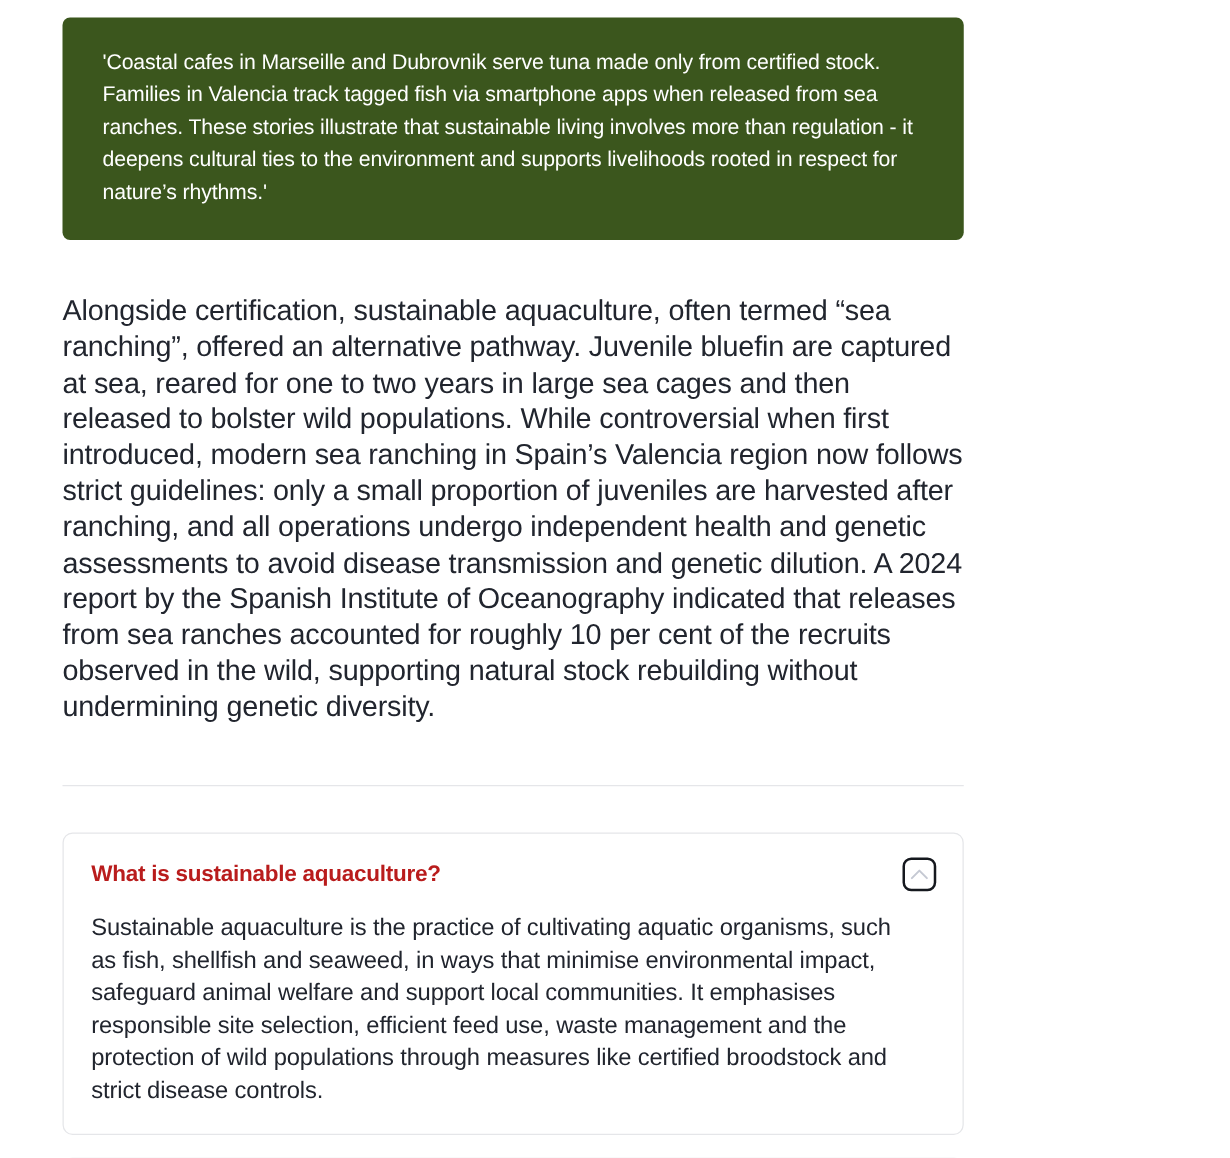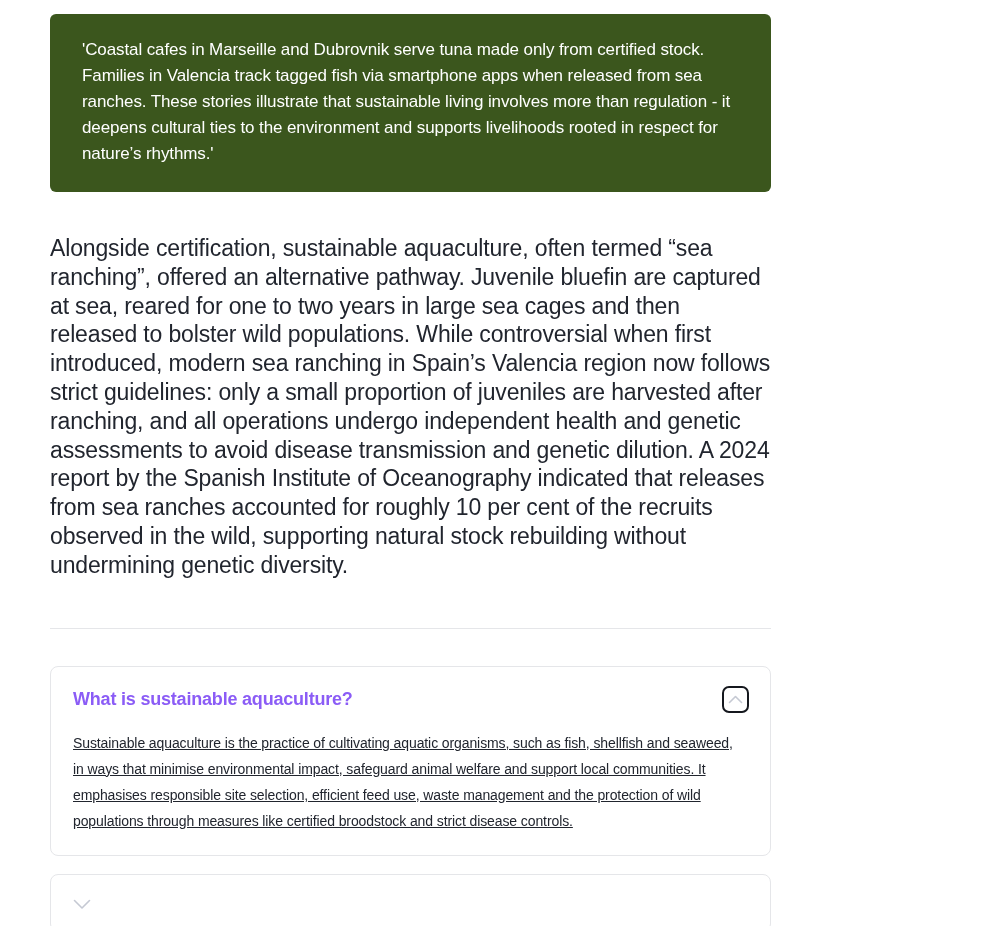--- a/index.html
+++ b/index.html
@@ -60,21 +60,21 @@
     justify-content: space-between;
     align-items: flex-start;
     cursor: pointer;
   }
   .faq-question {
     margin: 0;
     font-size: 18px;
     font-weight: 700;
     line-height: 26px;
     letter-spacing: -0.2px;
-    color: #8b5cf6;
+    color: #b91c1c;
     max-width: 600px;
   }
   .chevron-btn {
     width: 27px;
     height: 27px;
     flex: 0 0 auto;
     border: 2px solid #15181e;
     border-radius: 7px;
     background: #ffffff;
     display: flex;
@@ -85,26 +85,25 @@
   }
   .chevron-svg {
     display: block;
   }
   .chevron-plain {
     flex: 0 0 auto;
     margin: 5px 4px 0 0;
   }
   .faq-answer {
     margin: 17px 0 0 0;
-    font-size: 14px;
+    font-size: 19px;
     line-height: 26px;
     letter-spacing: -0.1px;
     color: #21252e;
     max-width: 662px;
-    text-decoration: underline;
   }
 </style>
 </head>
 <body>
 
 <div class="content">
 
   <div class="quote-box">
     <p>'Coastal cafes in Marseille and Dubrovnik serve tuna made only from certified stock. Families in Valencia track tagged fish via smartphone apps when released from sea ranches. These stories illustrate that sustainable living involves more than regulation - it deepens cultural ties to the environment and supports livelihoods rooted in respect for nature’s rhythms.'</p>
   </div>

